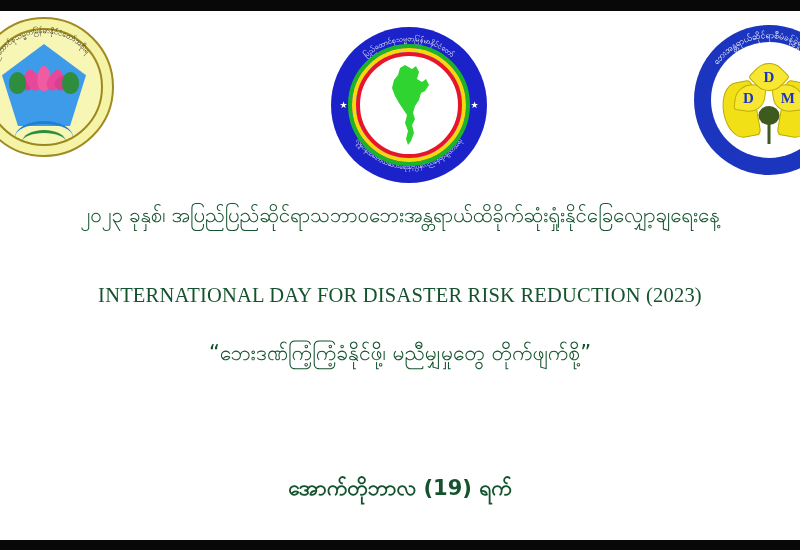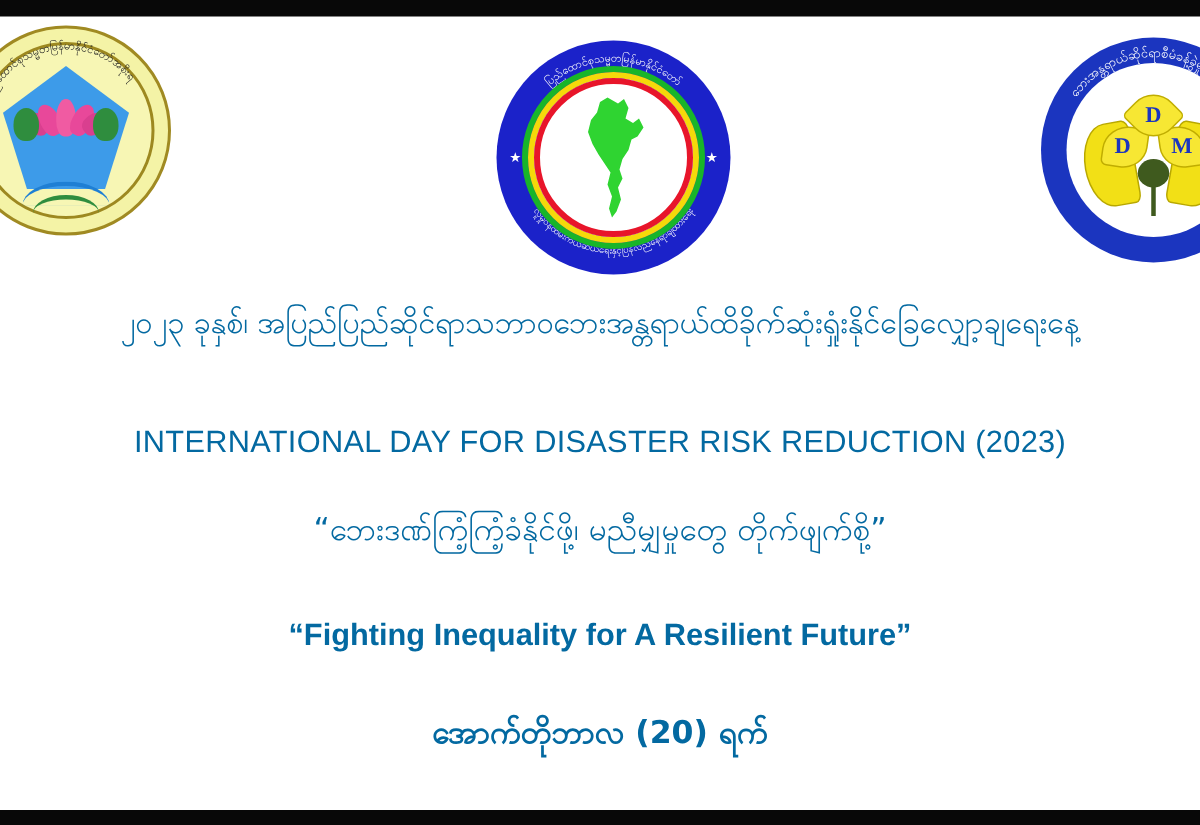--- a/index.html
+++ b/index.html
@@ -153,33 +153,34 @@
     position:absolute; left:50%; top:32px; transform:translateX(-50%);
     width:21px; height:19px; border-radius:50%;
     background:#3f5a1e;
   }
   .d-stem {
     position:absolute; left:50%; top:48px; transform:translateX(-50%);
     width:3px; height:22px; background:#3f5a1e;
   }
 
   
-  .line { position:absolute; width:800px; text-align:center; color:#0369a1; }
+  .line { position:absolute; width:800px; text-align:center; color:#14532d; }
 
   #line-mm-title {
     top:199px; left:0;
     font-family:"DejaVu Sans", "Liberation Sans", sans-serif;
     font-size:20.5px; line-height:32px;
     letter-spacing:-0.2px;
     white-space:nowrap;
   }
   #line-en-title {
     top:281px;
     font-size:20.5px; line-height:28px; letter-spacing:0.2px;
     font-weight:400;
+    font-family:Liberation Serif, serif;
   }
   #line-mm-slogan {
     top:337px;
     font-family:"DejaVu Sans", "Liberation Sans", sans-serif;
     font-size:21px; line-height:32px; font-weight:400;
     white-space:nowrap;
   }
   #line-en-slogan {
     top:410px;
     font-size:20.5px; line-height:28px; font-weight:700;
@@ -282,19 +283,18 @@
     </div>
 
   </div>
 
   <div class="line" id="line-mm-title">၂၀၂၃ ခုနှစ်၊ အပြည်ပြည်ဆိုင်ရာသဘာဝဘေးအန္တရာယ်ထိခိုက်ဆုံးရှုံးနိုင်ခြေလျှော့ချရေးနေ့</div>
 
   <div class="line" id="line-en-title">INTERNATIONAL DAY FOR DISASTER RISK REDUCTION (2023)</div>
 
   <div class="line" id="line-mm-slogan">“ဘေးဒဏ်ကြံ့ကြံ့ခံနိုင်ဖို့၊ မညီမျှမှုတွေ တိုက်ဖျက်စို့”</div>
 
-  <div class="line" id="line-en-slogan">“Fighting Inequality for A Resilient Future”</div>
-
-  <div class="line" id="line-mm-date">အောက်တိုဘာလ (20) ရက်</div>
+
+  <div class="line" id="line-mm-date">အောက်တိုဘာလ (19) ရက်</div>
 
   <div class="letterbox bottom"></div>
 
 </div>
 
 </body></html>

